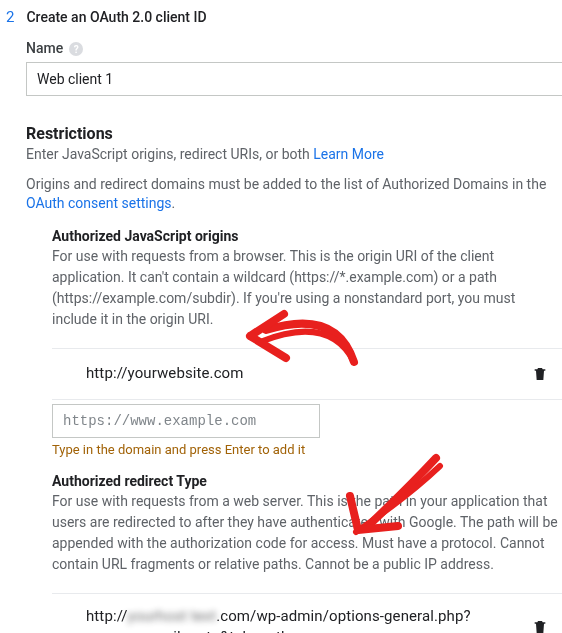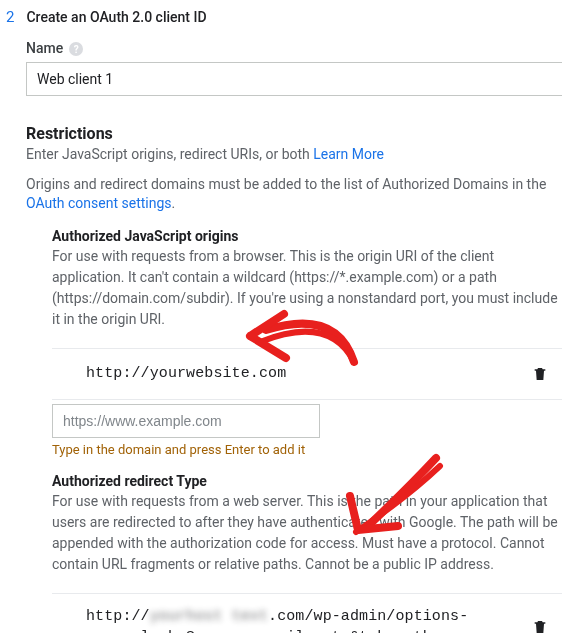--- a/index.html
+++ b/index.html
@@ -37,33 +37,32 @@
   .subtext { color: #5f6368; font-size: 14px; margin-top: 2px; line-height: 1.4; }
   .link { color: #1a73e8; text-decoration: none; }
   .indent { padding: 14px 0 0 26px; }
   .h4 { color: #202124; font-weight: 700; font-size: 14px; }
   .desc { color: #5f6368; font-size: 14px; line-height: 1.5; margin-top: 2px; max-width: 516px; }
   .entry-block { margin-top: 18px; }
   .entry-divider { border-top: 1px solid #e8eaed; }
   .entry-row {
     display: flex; align-items: center; justify-content: space-between;
     padding: 12px 8px 12px 34px;
-    font-family: Liberation Mono, monospace;
   }
   .entry-text { color: #202124; font-size: 15px; letter-spacing: 0.1px; max-width: 430px; line-height: 1.4; }
   .blur { filter: blur(3px); opacity: 0.65; display: inline-block; }
   .trash {
     background: none; border: none; cursor: pointer; padding: 4px 6px;
     color: #202124;
   }
   .trash svg { width: 16px; height: 18px; fill: #202124; display:block; }
   .add-input {
     width: 268px; height: 34px; border: 1px solid #c4c7c5;
     padding: 0 10px; font-size: 14px; color: #202124;
-    margin-top: 4px; font-family: Liberation Sans, sans-serif;
+    margin-top: 4px; font-family: Liberation Mono, monospace;
   }
   .add-input::placeholder { color: #80868b; }
   .hint { color: #a16207; font-size: 13px; margin-top: 4px; }
   .annot { position: absolute; pointer-events: none; }
 </style>
 </head>
 <body>
 
 <div class="page">
   <div class="header-row">
@@ -83,21 +82,21 @@
     <div class="h3">Restrictions</div>
     <div class="subtext">
       <span>Enter JavaScript origins, redirect URIs, or both </span><a href="#" class="link">Learn More</a>
     </div>
     <div class="subtext" style="margin-top:10px; max-width:536px;">
       <span>Origins and redirect domains must be added to the list of Authorized Domains in the </span><a href="#" class="link">OAuth consent settings</a><span>.</span>
     </div>
 
     <div class="indent">
       <div class="h4">Authorized JavaScript origins</div>
-      <div class="desc">For use with requests from a browser. This is the origin URI of the client application. It can't contain a wildcard (https://*.example.com) or a path (https://domain.com/subdir). If you're using a nonstandard port, you must include it in the origin URI.</div>
+      <div class="desc">For use with requests from a browser. This is the origin URI of the client application. It can't contain a wildcard (https://*.example.com) or a path (https://example.com/subdir). If you're using a nonstandard port, you must include it in the origin URI.</div>
 
       <div class="entry-block">
         <div class="entry-divider"></div>
         <div class="entry-row">
           <span class="entry-text">http://yourwebsite.com</span>
           <button class="trash">
             <span>
               <svg viewBox="0 0 24 24">
                   <path d="M6 7h12l-1 14H7L6 7zm3-4h6l1 2h4v2H4V5h4l1-2z"></path>
                 </svg>

